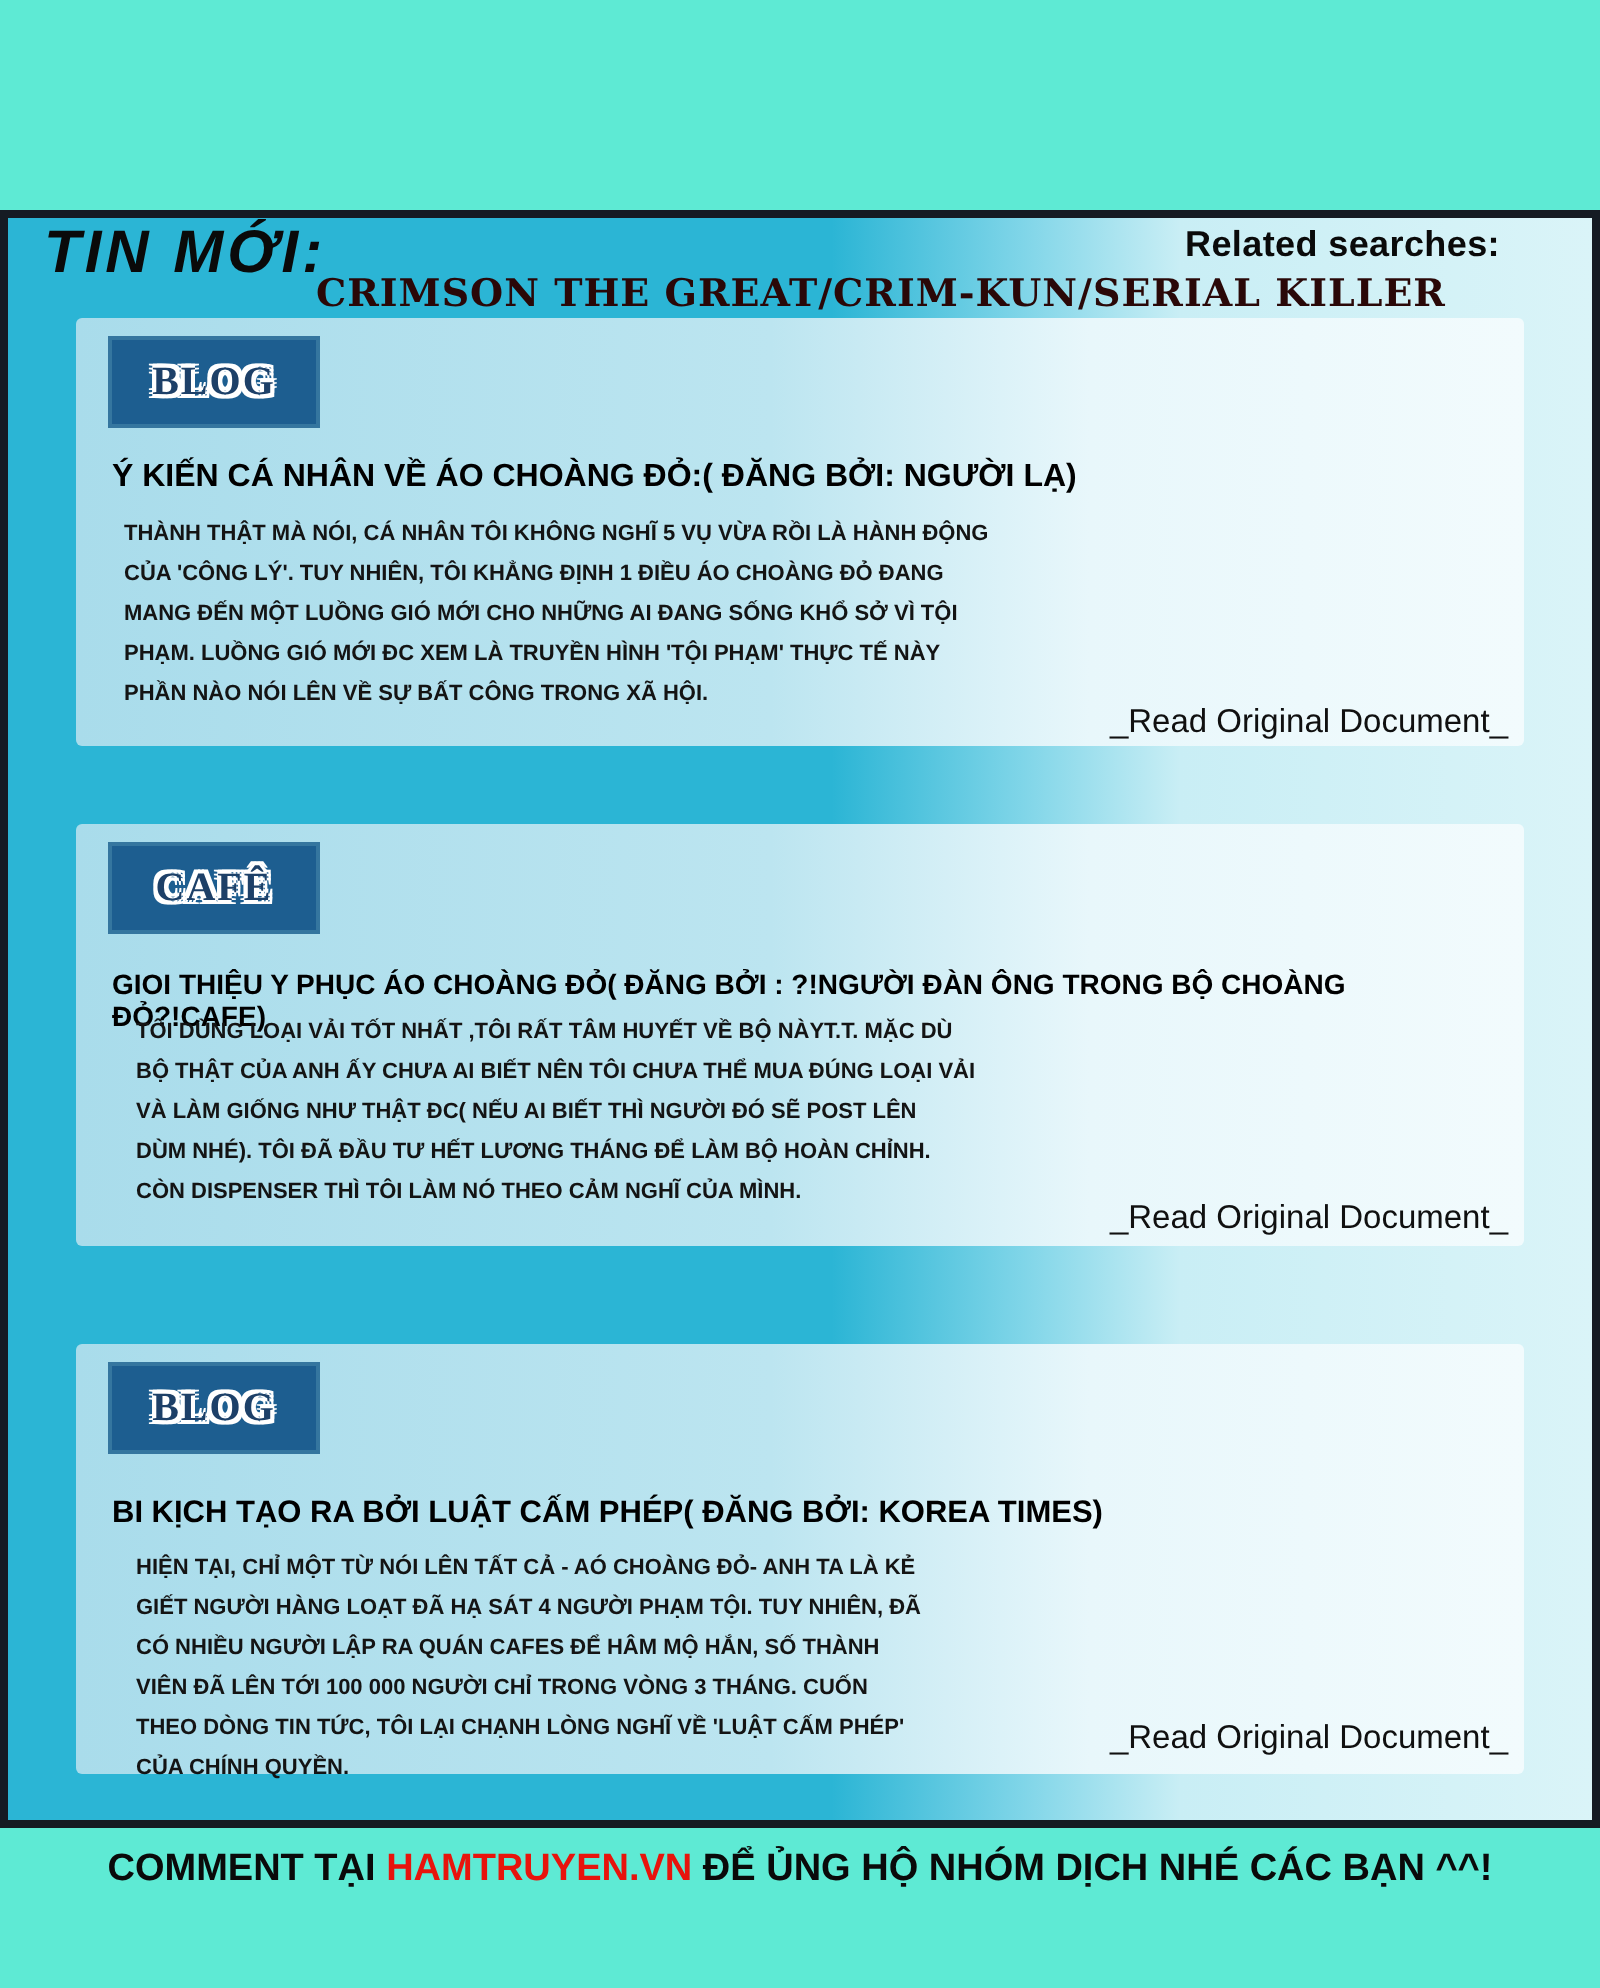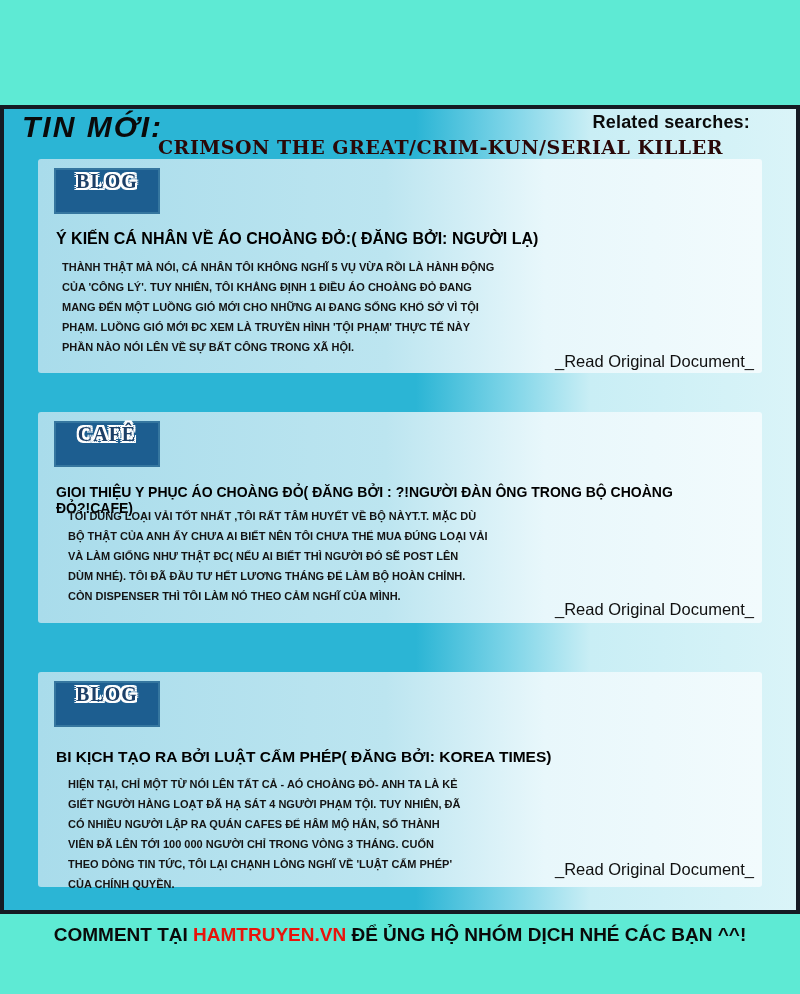--- a/index.html
+++ b/index.html
@@ -31,21 +31,21 @@
     position:absolute; left:38px; width:724px; border-radius:3px;
     background:linear-gradient(90deg,#a9dceb 0%,#bce5f0 48%,#e8f7fb 70%,#f2fbfd 100%);
   }
   .card.blog { top:159px; height:214px; }
   .card.cafe { top:412px; height:211px; }
   .card.news { top:672px; height:215px; }
 
   .label-box {
     position:absolute; left:16px; top:9px; width:106px; height:46px;
     box-sizing:border-box; background:#1d5e90; border:2px solid #35769f;
-    display:flex; align-items:flex-start; justify-content:center;
+    display:flex; align-items:center; justify-content:center;
   }
   .label-box span {
     font-family:"Liberation Serif", serif; font-weight:bold; font-size:20px;
     color:#1d4068; letter-spacing:1px;
     text-shadow:-2px -2px 0 #fff, 2px -2px 0 #fff, -2px 2px 0 #fff, 2px 2px 0 #fff,
                 -2px 0 0 #fff, 2px 0 0 #fff, 0 -2px 0 #fff, 0 2px 0 #fff;
   }
 
   .card-title {
     position:absolute; left:18px; right:12px;

